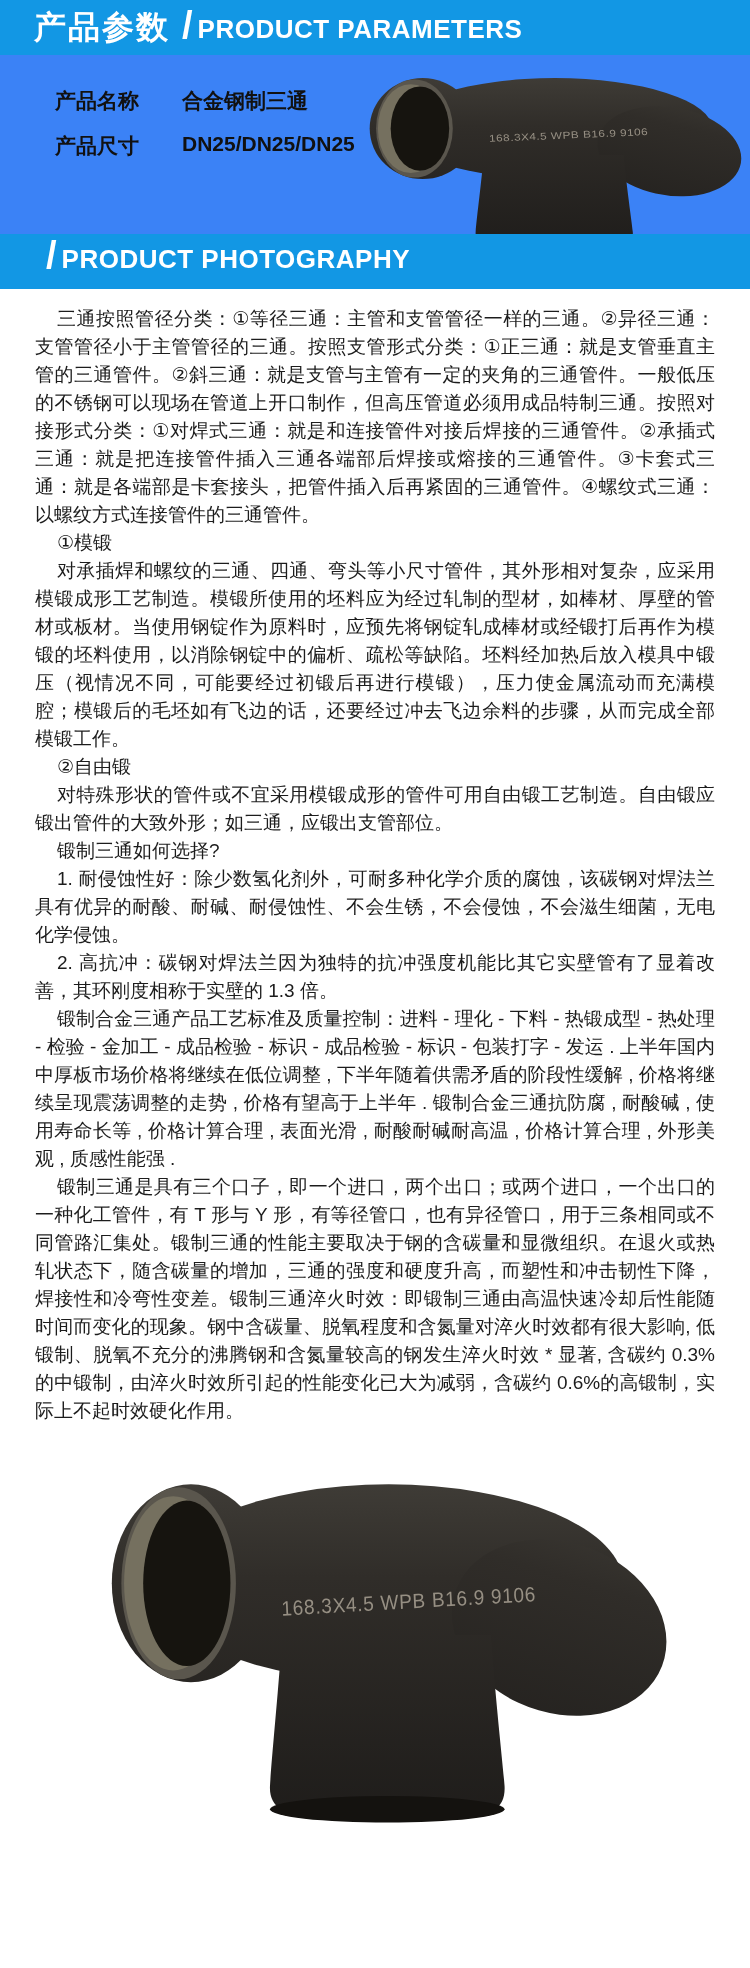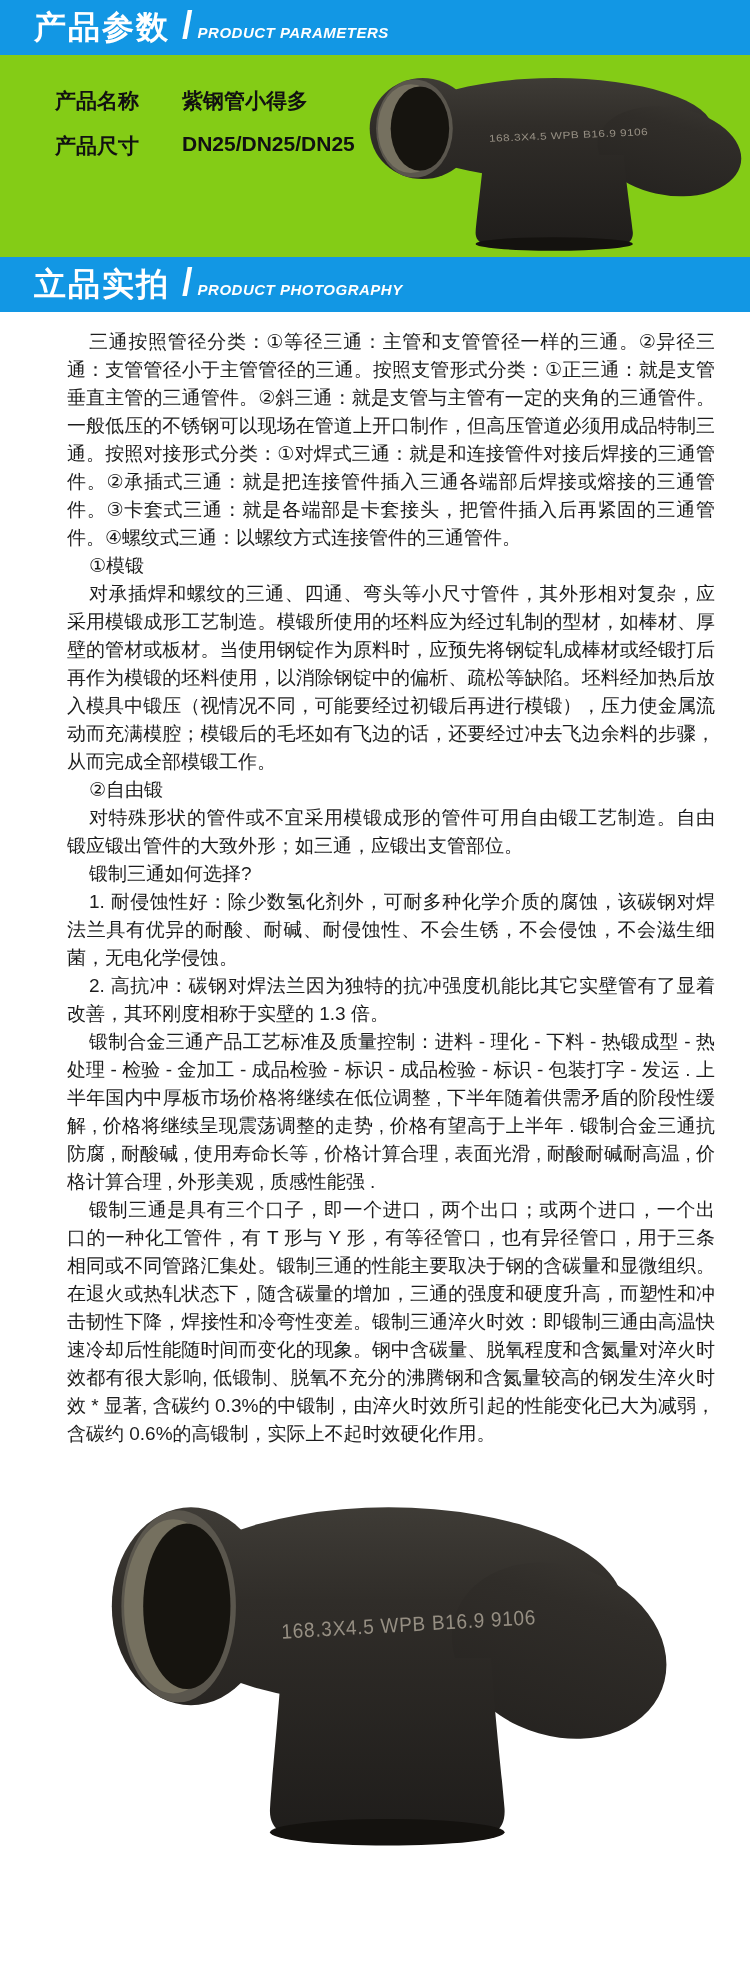--- a/index.html
+++ b/index.html
@@ -28,31 +28,30 @@
     line-height: 55px;
   }
   .banner .slash {
     color: #fff;
     font-size: 38px;
     font-weight: bold;
     margin: 0 5px 0 12px;
   }
   .banner .en {
     color: #fff;
-    font-size: 15px;
+    font-size: 26px;
     font-weight: bold;
     letter-spacing: 0.5px;
-    font-style: italic;
   }
 
   
   .params-section {
     position: relative;
-    height: 202px;
-    background: #84cc16;
+    height: 179px;
+    background: #3b82f6;
     overflow: hidden;
   }
   .params-rows {
     position: absolute;
     left: 55px;
     top: 32px;
     width: 340px;
   }
   .param-row {
     display: flex;
@@ -77,21 +76,20 @@
   .article {
     padding: 16px 35px 10px 35px;
     background: #fff;
   }
   .article p {
     font-size: 19px;
     line-height: 28px;
     text-align: justify;
     text-indent: 22px;
     color: #1c1c1c;
-    margin-left: 32px;
   }
 
   
   .photo-large {
     width: 750px;
     height: 400px;
     display: flex;
     justify-content: center;
     align-items: flex-start;
     padding-top: 8px;
@@ -108,21 +106,21 @@
   <div class="banner">
     <span class="cn">产品参数</span>
     <span class="slash">/</span>
     <span class="en">PRODUCT PARAMETERS</span>
   </div>
 
   <div class="params-section">
     <div class="params-rows">
       <div class="param-row">
         <span class="label">产品名称</span>
-        <span class="value">紫钢管小得多</span>
+        <span class="value">合金钢制三通</span>
       </div>
       <div class="param-row">
         <span class="label">产品尺寸</span>
         <span class="value">DN25/DN25/DN25</span>
       </div>
     </div>
 
     <div class="photo-small">
       <svg viewBox="0 0 440 260" preserveAspectRatio="none">
         <defs>
@@ -143,21 +141,20 @@
         <ellipse cx="76" cy="95" rx="42" ry="65" fill="#5a564d"></ellipse>
         <ellipse cx="72" cy="95" rx="36" ry="59" fill="#75705f"></ellipse>
         <ellipse cx="82" cy="95" rx="32" ry="56" fill="#16140f"></ellipse>
 
         <text x="245" y="108" font-size="13" fill="#968f83" text-anchor="middle" letter-spacing="0.5" transform="rotate(-3 245 108)">168.3X4.5 WPB B16.9 9106</text>
       </svg>
     </div>
   </div>
 
   <div class="banner">
-    <span class="cn">立品实拍</span>
     <span class="slash">/</span>
     <span class="en">PRODUCT PHOTOGRAPHY</span>
   </div>
 
   <div class="article">
     <p>三通按照管径分类：①等径三通：主管和支管管径一样的三通。②异径三通：支管管径小于主管管径的三通。按照支管形式分类：①正三通：就是支管垂直主管的三通管件。②斜三通：就是支管与主管有一定的夹角的三通管件。一般低压的不锈钢可以现场在管道上开口制作，但高压管道必须用成品特制三通。按照对接形式分类：①对焊式三通：就是和连接管件对接后焊接的三通管件。②承插式三通：就是把连接管件插入三通各端部后焊接或熔接的三通管件。③卡套式三通：就是各端部是卡套接头，把管件插入后再紧固的三通管件。④螺纹式三通：以螺纹方式连接管件的三通管件。</p>
     <p>①模锻</p>
     <p>对承插焊和螺纹的三通、四通、弯头等小尺寸管件，其外形相对复杂，应采用模锻成形工艺制造。模锻所使用的坯料应为经过轧制的型材，如棒材、厚壁的管材或板材。当使用钢锭作为原料时，应预先将钢锭轧成棒材或经锻打后再作为模锻的坯料使用，以消除钢锭中的偏析、疏松等缺陷。坯料经加热后放入模具中锻压（视情况不同，可能要经过初锻后再进行模锻），压力使金属流动而充满模腔；模锻后的毛坯如有飞边的话，还要经过冲去飞边余料的步骤，从而完成全部模锻工作。</p>
     <p>②自由锻</p>
     <p>对特殊形状的管件或不宜采用模锻成形的管件可用自由锻工艺制造。自由锻应锻出管件的大致外形；如三通，应锻出支管部位。</p>

